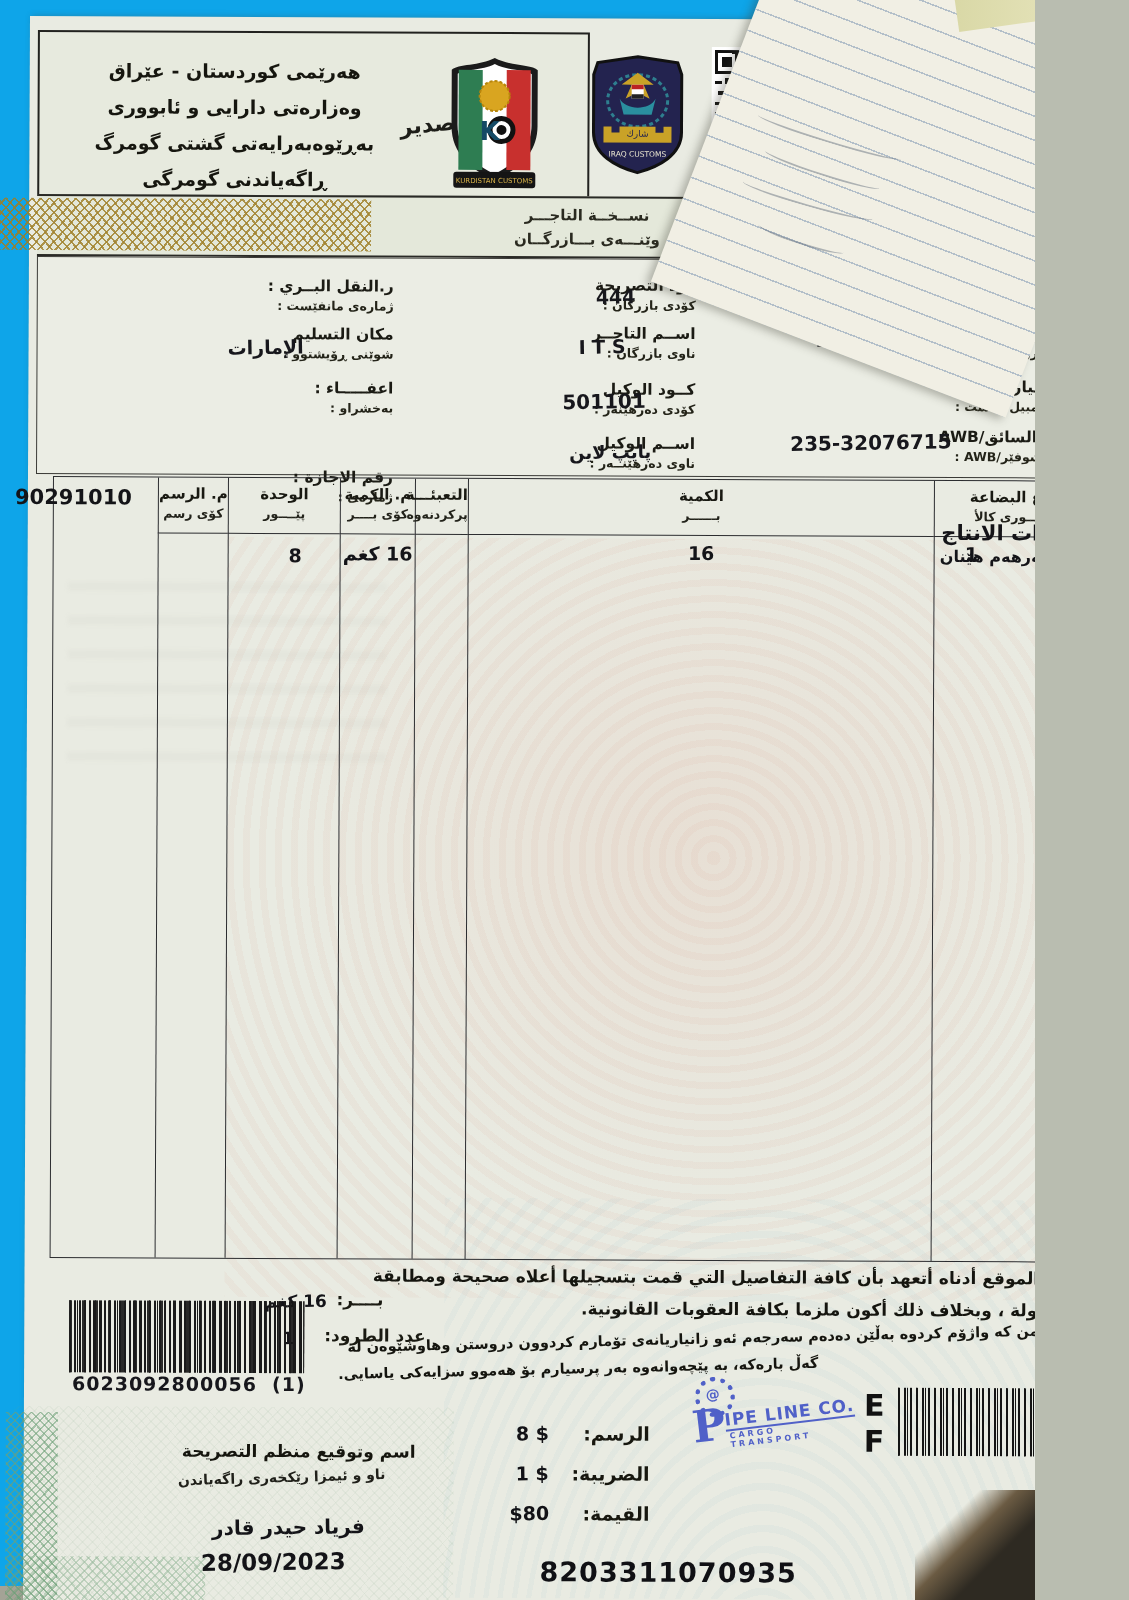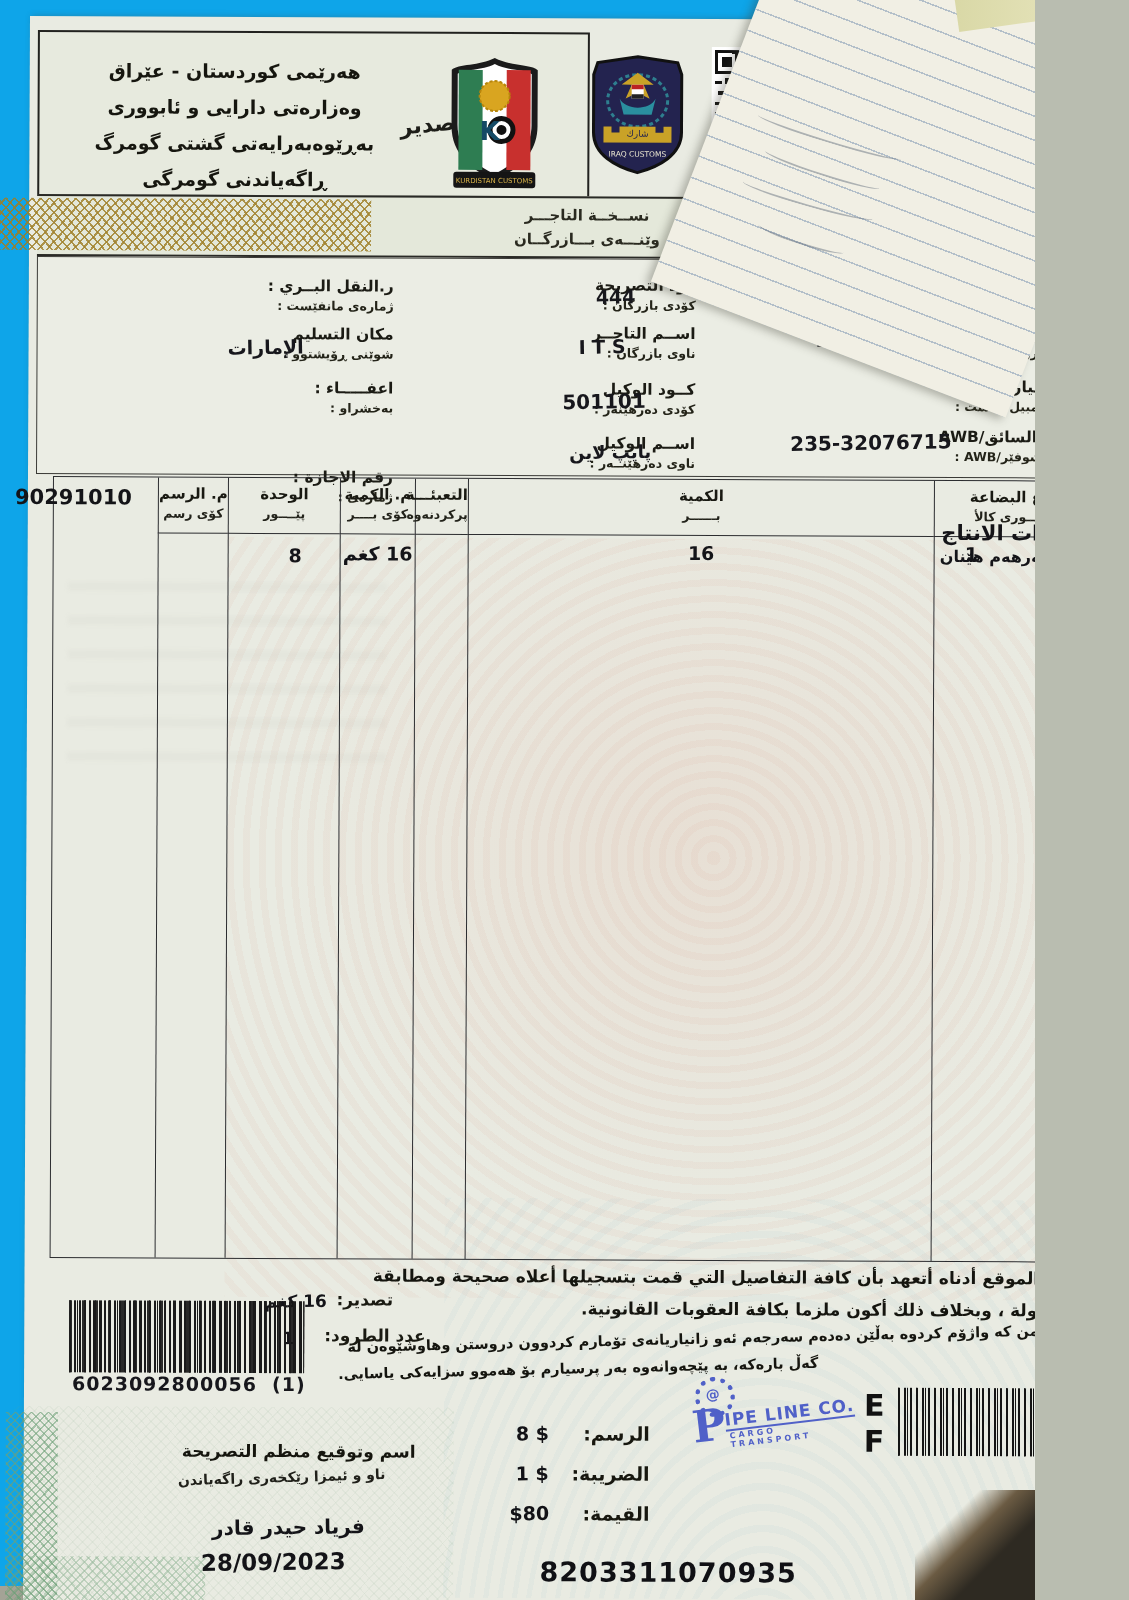--- a/index.html
+++ b/index.html
@@ -348,21 +348,21 @@
       <div class="cell td">
         <div class="tval"></div>
       </div>
     </div>
 
     <div class="decl" style="right:14px;top:1248px;font-size:17px;">إني الموقع أدناه أتعهد بأن كافة التفاصيل التي قمت بتسجيلها أعلاه صحيحة ومطابقة</div>
     <div class="decl" style="right:14px;top:1280px;font-size:17px;">للحمولة ، وبخلاف ذلك أكون ملزما بكافة العقوبات القانونية.</div>
     <div class="decl kurd-tilt" style="right:50px;top:1312px;font-size:14.5px;">من كە واژۆم كردوە بەڵێن دەدەم سەرجەم ئەو زانیاریانەی تۆمارم کردوون دروستن وهاوشێوەن لە</div>
     <div class="decl kurd-tilt" style="right:270px;top:1342px;font-size:14.5px;">گەڵ بارەكە، بە پێچەوانەوە بەر پرسیارم بۆ هەموو سزایەکی یاسایی.</div>
 
-    <div class="tot-label" style="left:312px;top:1272px;">تصدير:</div>
+    <div class="tot-label" style="left:312px;top:1272px;">بــــر:</div>
     <div class="tot-val" style="left:240px;top:1274px;">16 كغم</div>
     <div class="tot-label" style="left:300px;top:1308px;">عدد الطرود:</div>
     <div class="tot-val" style="left:258px;top:1311px;">1</div>
 
     <div class="barcode1"></div>
     <div class="barcode1-digits">
       <span>6023092800056</span>&nbsp;&nbsp;<span>(1)</span>
     </div>
 
     <div class="plstamp">

